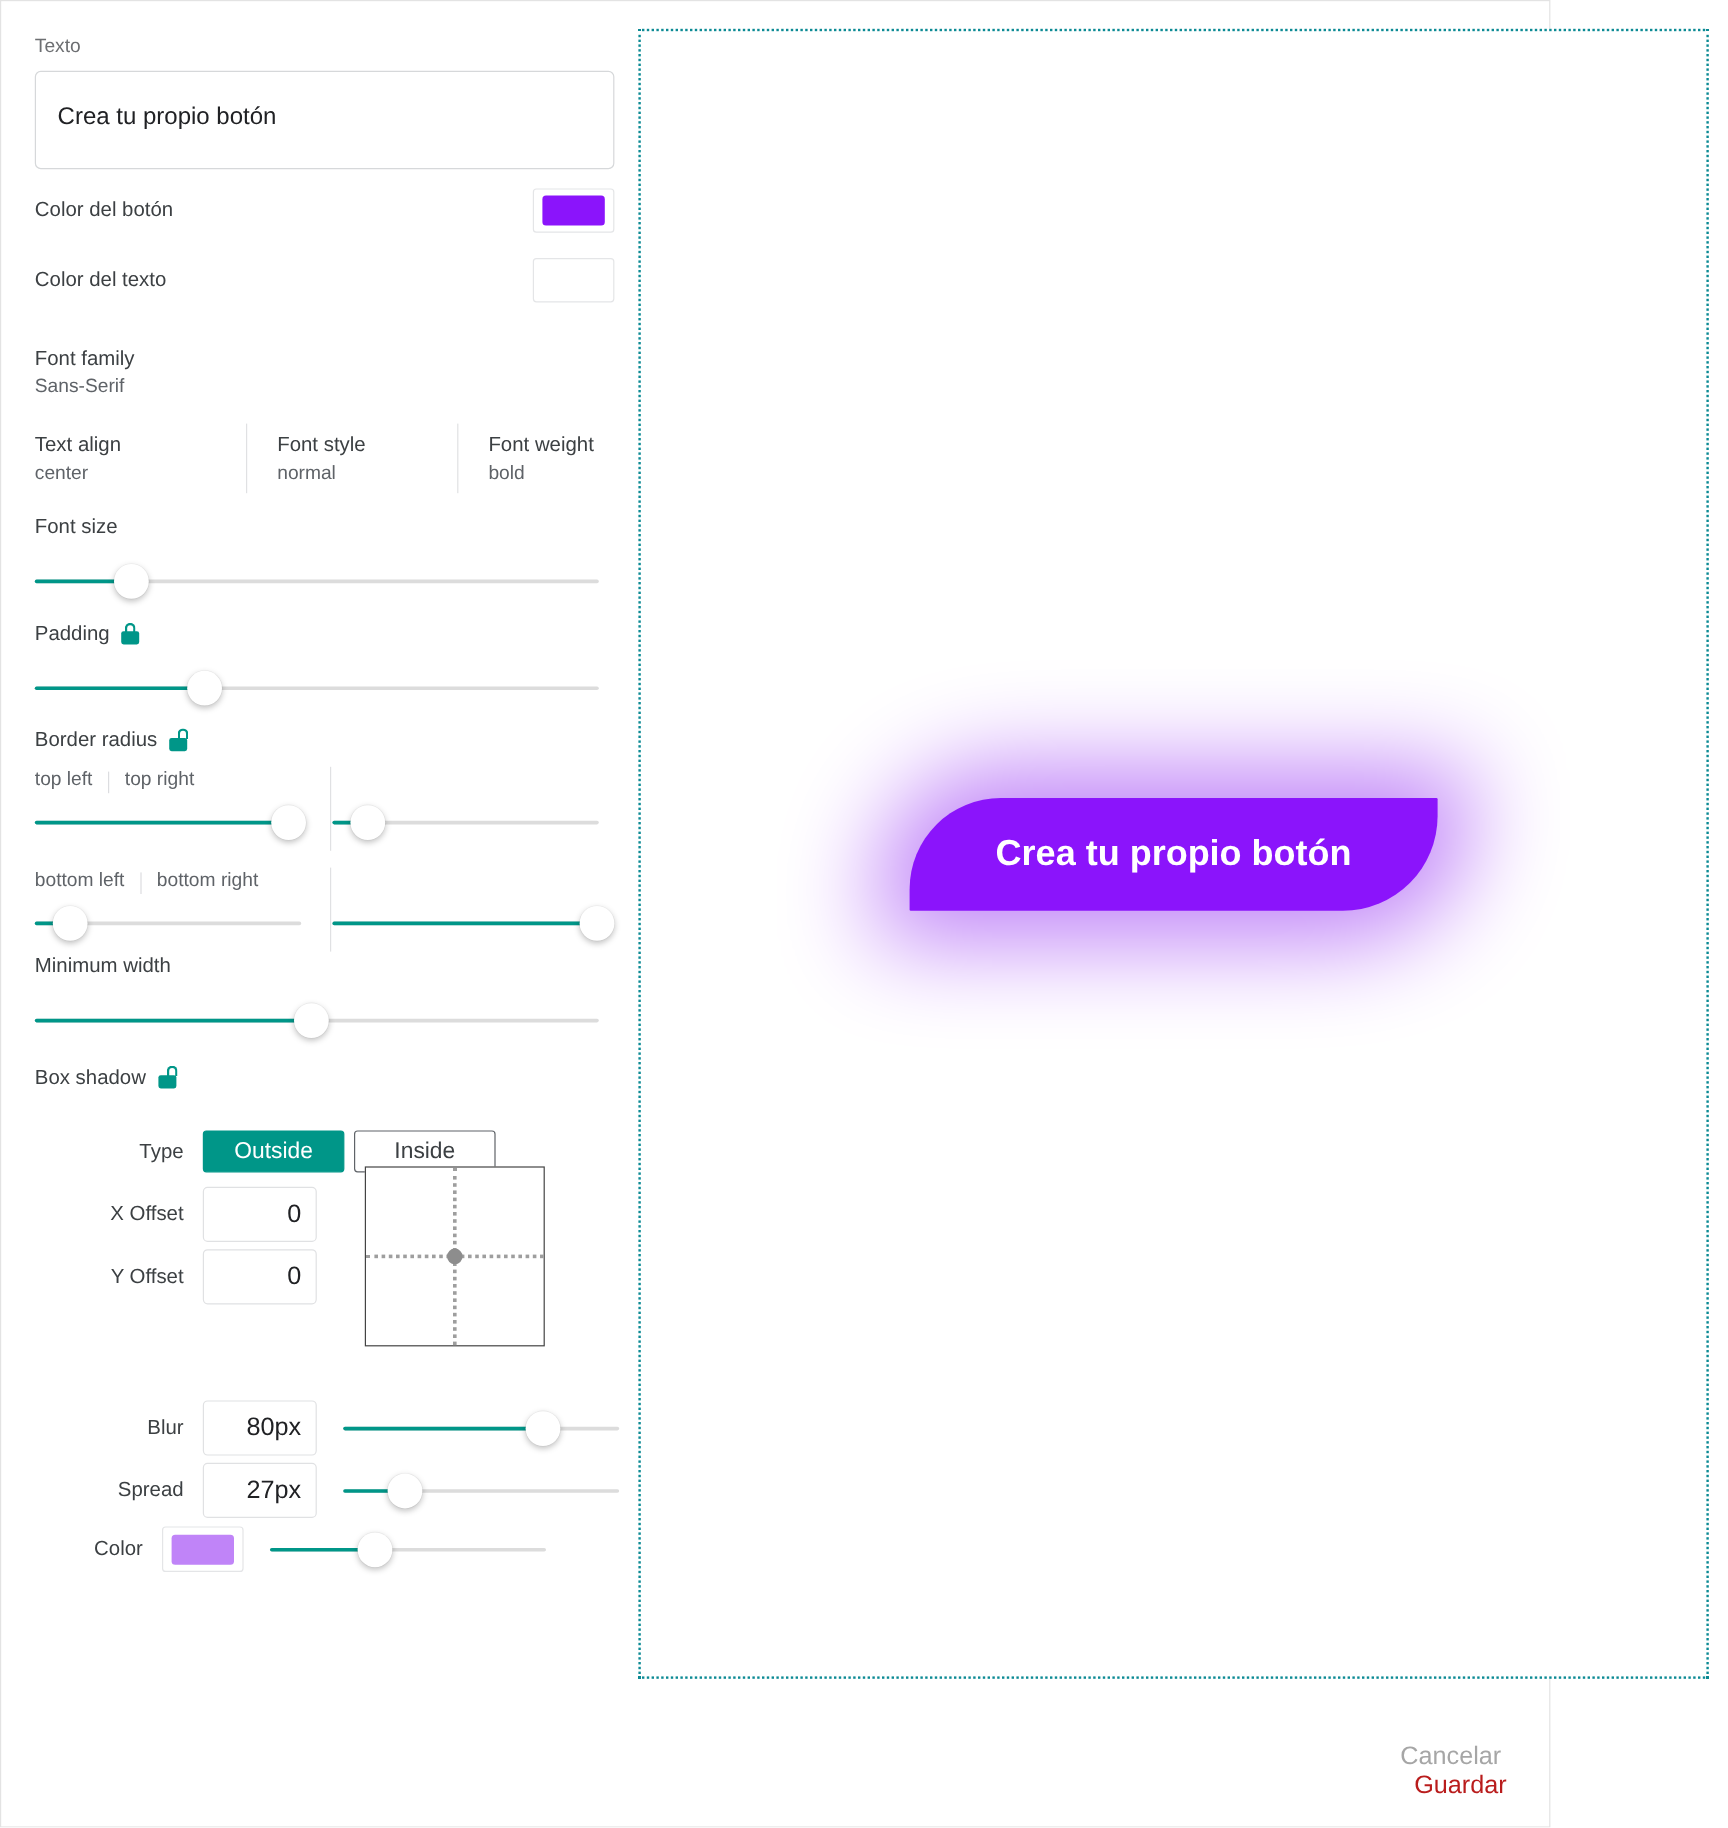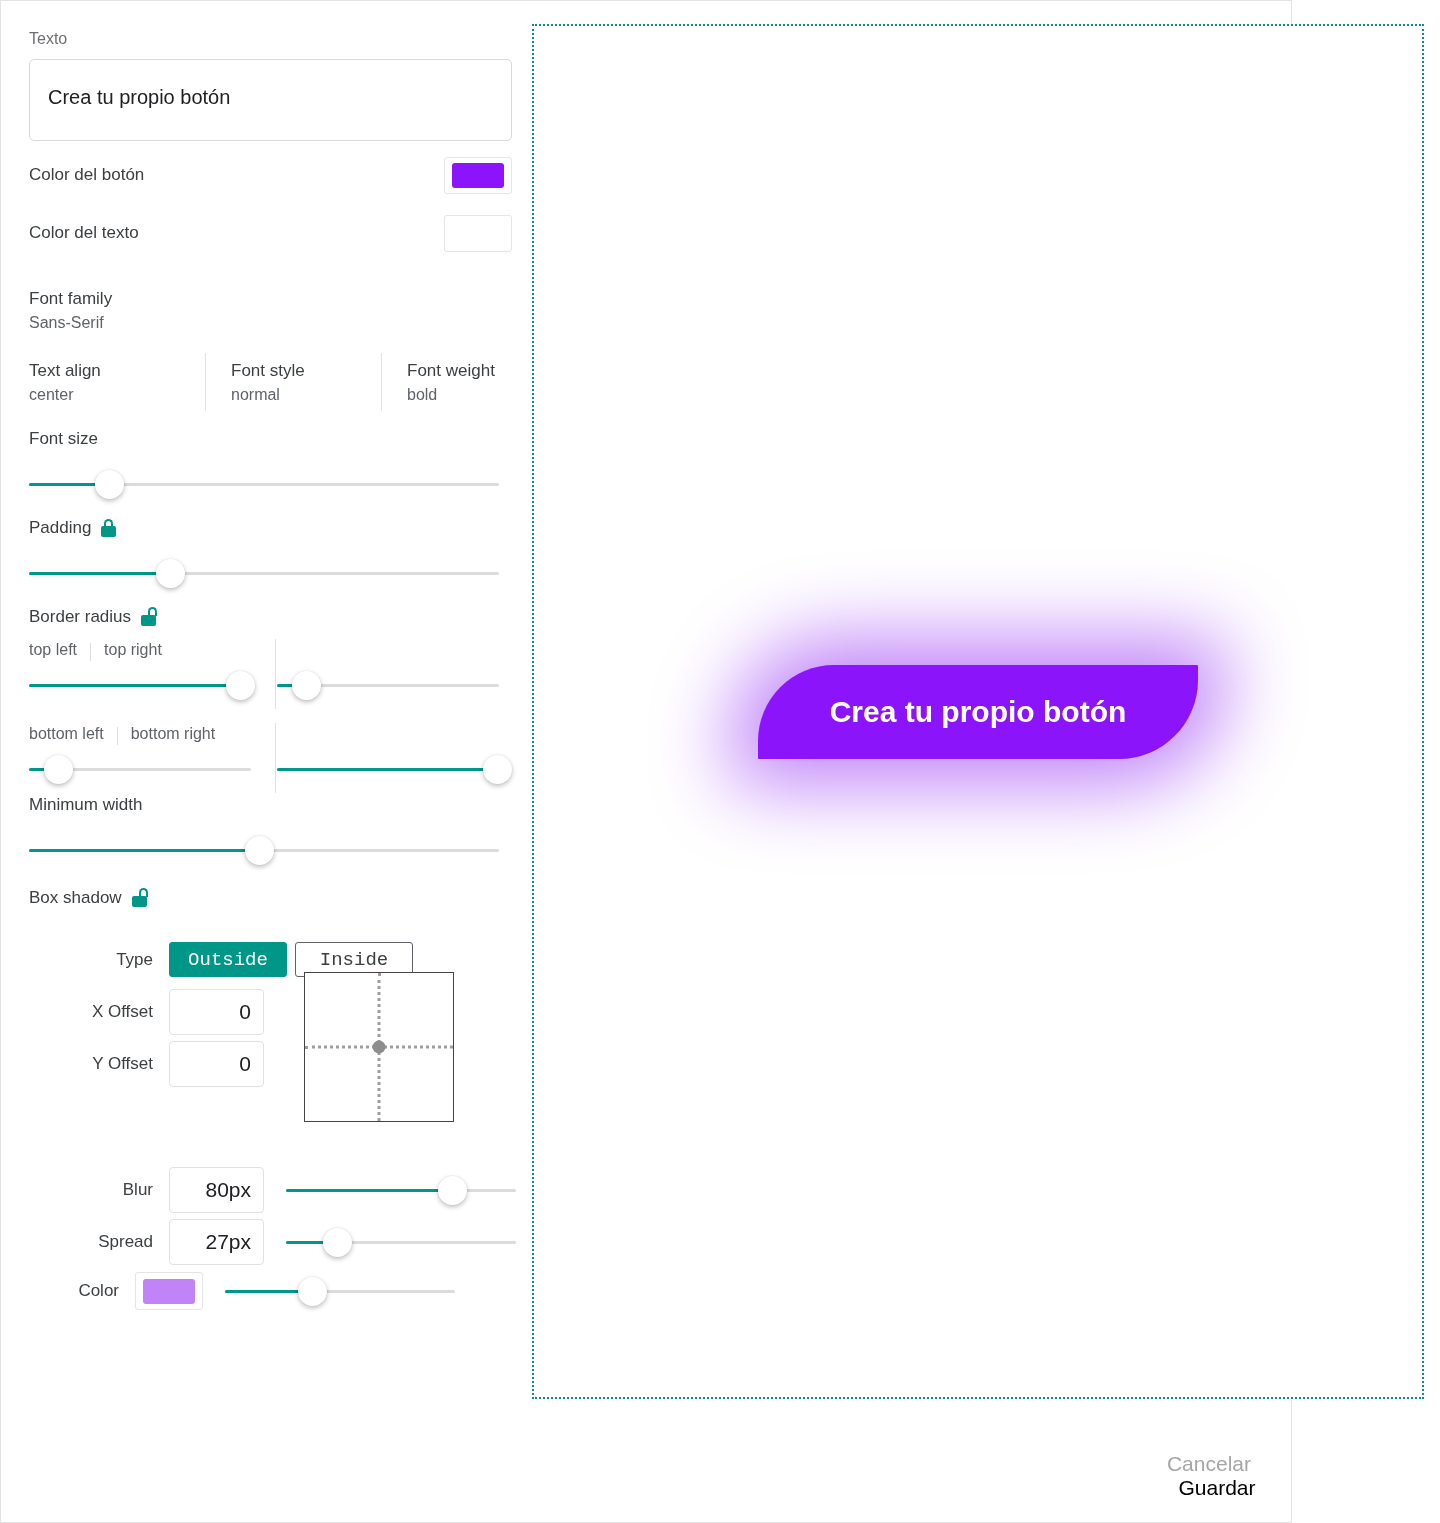--- a/index.html
+++ b/index.html
@@ -151,21 +151,21 @@
   
   .shadow-block { margin-top: 34px; position: relative; width: 500px; }
 
   .sh-row { display: flex; align-items: center; margin-bottom: 6px; }
   .sh-label {
     width: 140px; text-align: right; padding-right: 16px;
     font-size: 17px; color: #3c4043;
   }
   .toggle-btn {
     height: 35px; min-width: 118px;
-    font-size: 19px; font-family: Liberation Mono, monospace;
+    font-size: 19px; font-family: Liberation Sans, sans-serif;
     border-radius: 3px; cursor: pointer;
     display: flex; align-items: center; justify-content: center;
   }
   .toggle-btn.active { background: #009688; color: #fff; border: 1px solid #009688; }
   .toggle-btn.inactive { background: #fff; color: #3c4043; border: 1px solid #5f6368; margin-left: 8px; }
 
   .num-input {
     width: 95px; height: 46px;
     border: 1px solid #e0e1e3; border-radius: 4px;
     background: #fff; text-align: right;
@@ -234,21 +234,21 @@
     flex-direction: column;
   }
   .btn-text {
     font-size: 21px;
     padding: 0 22px;
     cursor: pointer;
     background: none; border: none;
     font-family: "Liberation Sans", sans-serif;
   }
   .btn-cancel { color: #a6a6a6; }
-  .btn-save { color: #000000; padding-right: 6px; }
+  .btn-save { color: #b91c1c; padding-right: 6px; }
   .vsep { width: 1px; height: 42px; background: #e4e5e7; }
 </style>
 </head>
 <body>
 
 <div class="app">
 
   <div class="controls">
 
     <div class="field-label">Texto</div>

